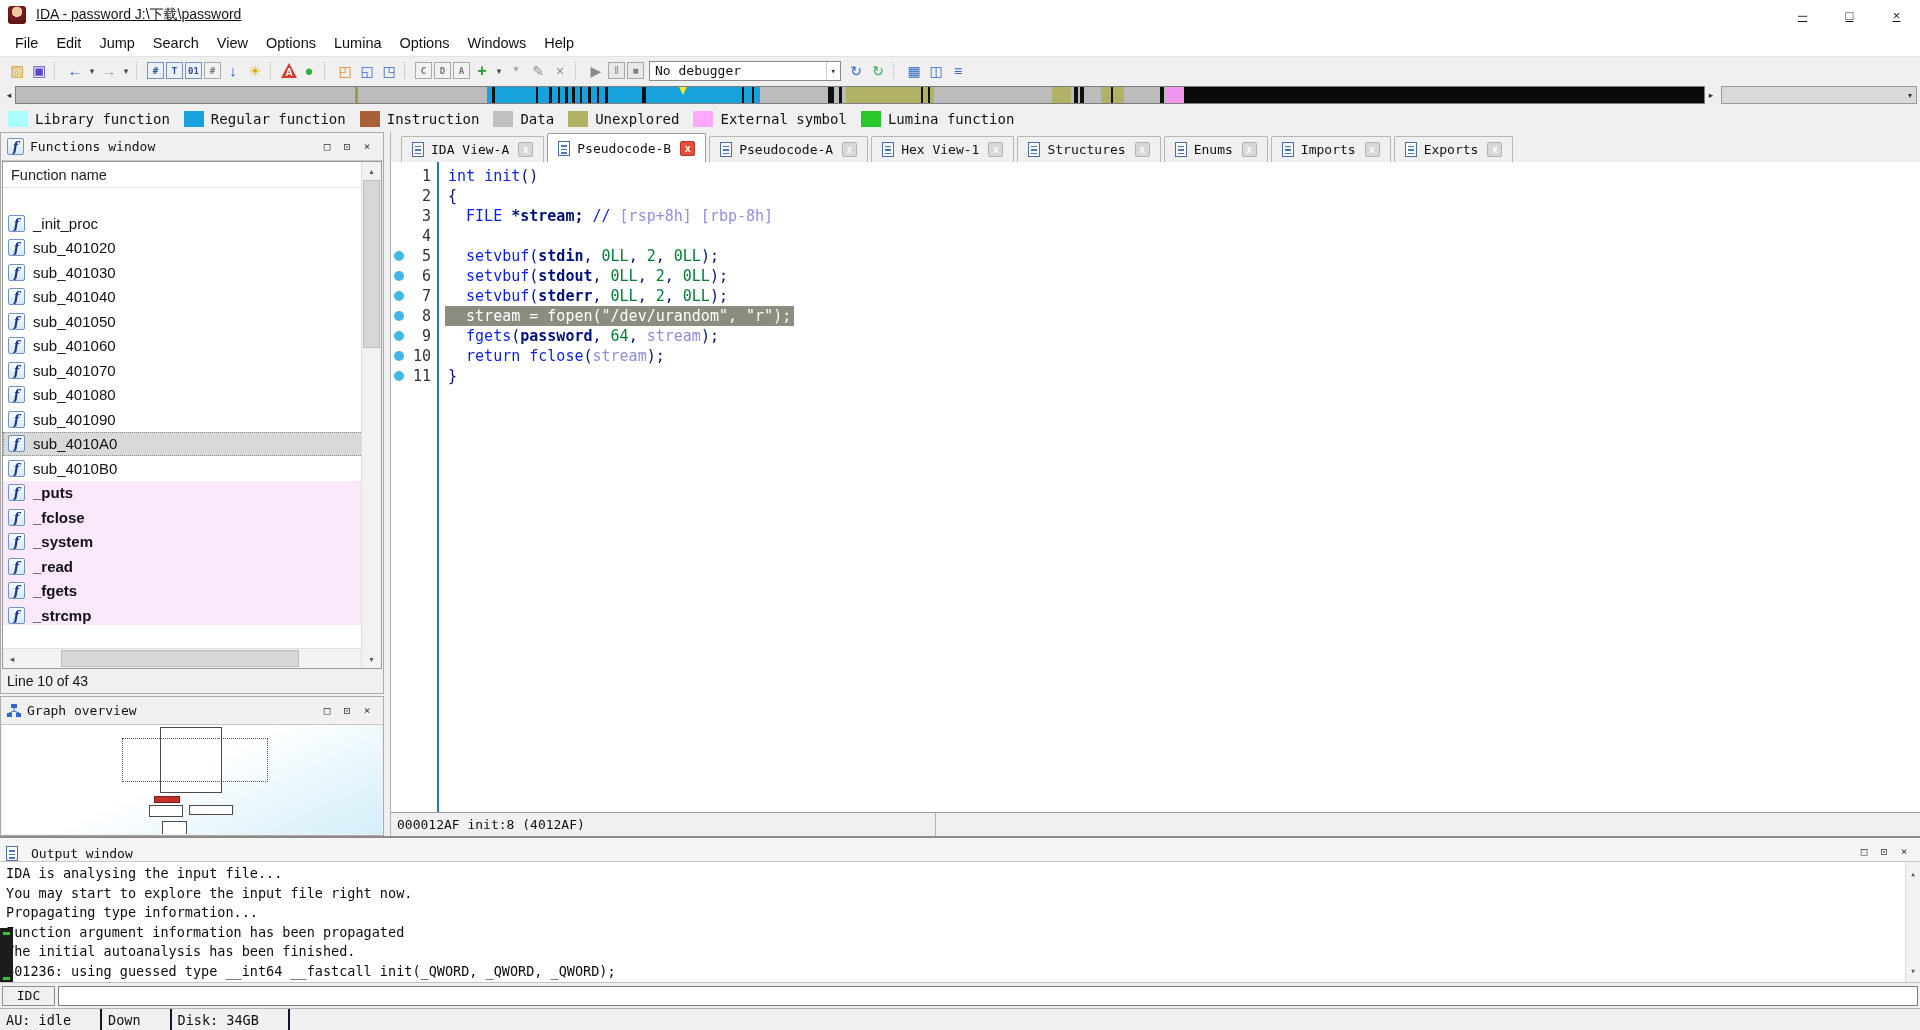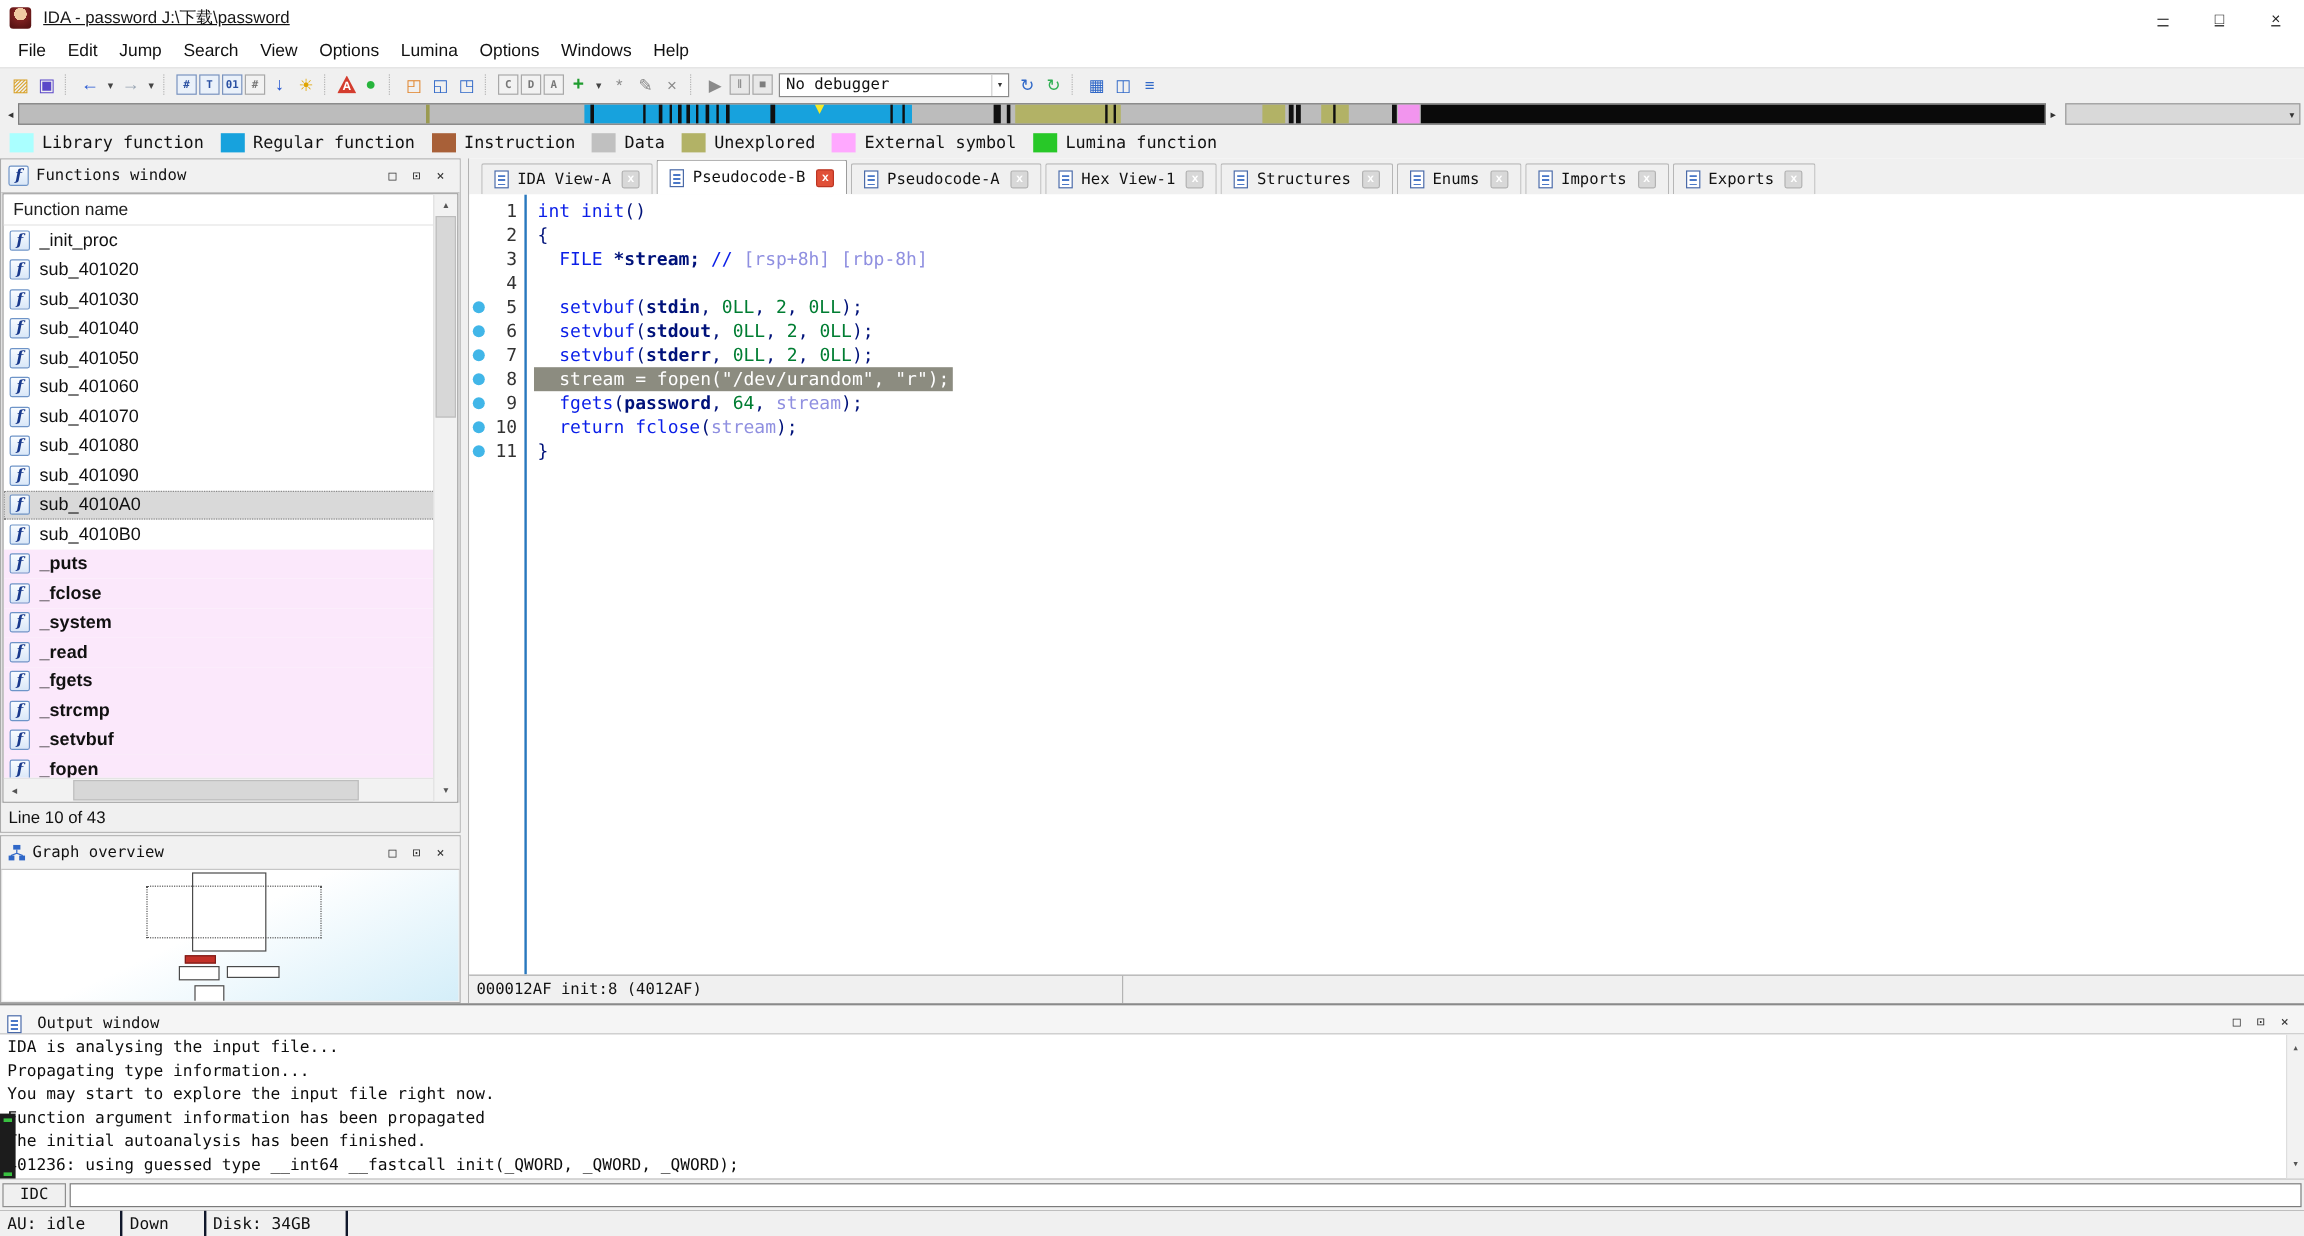--- a/index.html
+++ b/index.html
@@ -62,21 +62,21 @@
   .panel{display:flex;flex-direction:column;border:1px solid #ababab;background:#f0f0f0;}
   .functions-panel{height:562px;}
   .graph-panel{flex:1;margin-top:2px;}
   .panel-header{height:28px;display:flex;align-items:center;padding:0 6px;background:#f1f1f1;border-bottom:1px solid #c6c6c6;font:13px "DejaVu Sans Mono",monospace;}
   .panel-title{margin-left:6px;}
   .panel-btns{margin-left:auto;display:flex;}
   .panel-btn{width:20px;height:20px;display:flex;align-items:center;justify-content:center;font-size:11px;color:#333;}
 
   .ficon{width:17px;height:17px;min-width:17px;border:1px solid #6e94c8;border-radius:2px;background:linear-gradient(#f9fcff,#d9e7f8);color:#19398c;font:italic bold 13px "DejaVu Serif",serif;display:flex;align-items:center;justify-content:center;}
 
-  .listbox{flex:1;display:flex;flex-direction:column;background:#fff;border:1px solid #9a9a9a;margin:0 1px;position:relative;overflow:hidden;}
+  .listbox{flex:1;display:flex;flex-direction:column;background:#fff;border:1px solid #9a9a9a;margin:0 1px;position:relative;overflow:hidden;gap:23px;}
   .colheader{height:26px;display:flex;align-items:center;padding-left:8px;border-bottom:1px solid #e4e4e4;background:#fff;font-size:14.5px;color:#222;flex:none;}
   .fn-list{flex:1;overflow:hidden;position:relative;}
   .fn-row{height:24.5px;display:flex;align-items:center;padding-left:5px;padding-right:22px;font-size:15px;white-space:nowrap;}
   .fn-row .ficon{margin-right:8px;}
   .fn-row.import{background:#fbe8fb;font-weight:bold;}
   .fn-row.selected{background:#d9d9d9;outline:1px dotted #8a8a8a;outline-offset:-1px;}
   .vscroll{position:absolute;top:0;right:0;bottom:0;width:20px;background:#f2f2f2;border-left:1px solid #e0e0e0;display:flex;flex-direction:column;align-items:center;}
   .vscroll .sb-arrow{height:18px;width:100%;display:flex;align-items:center;justify-content:center;font-size:7px;color:#555;}
   .vscroll .sb-trk{flex:1;width:100%;position:relative;}
   .vscroll .sb-thumb{position:absolute;left:1px;right:1px;top:0;height:168px;background:#d7d7d7;border:1px solid #bdbdbd;}
@@ -494,22 +494,22 @@
         <div class="panel-btn">×</div>
       </div>
   </div>
   <div class="out-body" id="out-body">
     <div class="artifact"></div>
     <div class="out-scroll">
       <span>▲</span>
       <span>▼</span>
     </div>
   <div class="out-line">IDA is analysing the input file...</div>
+      <div class="out-line">You may start to explore the input file right now.</div>
       <div class="out-line">Propagating type information...</div>
-      <div class="out-line">You may start to explore the input file right now.</div>
       <div class="out-line">Function argument information has been propagated</div>
       <div class="out-line">The initial autoanalysis has been finished.</div>
       <div class="out-line">401236: using guessed type __int64 __fastcall init(_QWORD, _QWORD, _QWORD);</div>
     </div>
   <div class="idc-row">
     <div class="idc-btn">IDC</div>
     <input class="idc-input" type="text" value="" style="">
   </div>
 </div>
 

